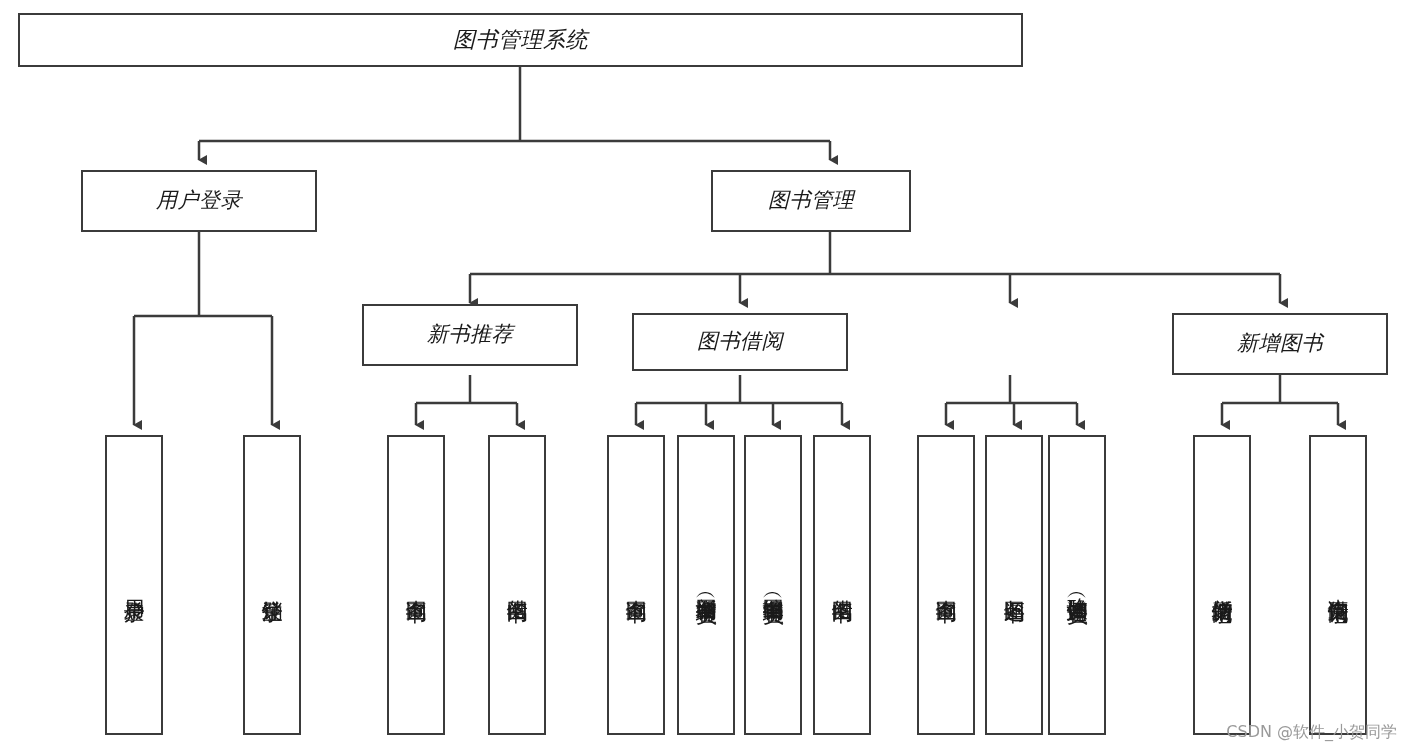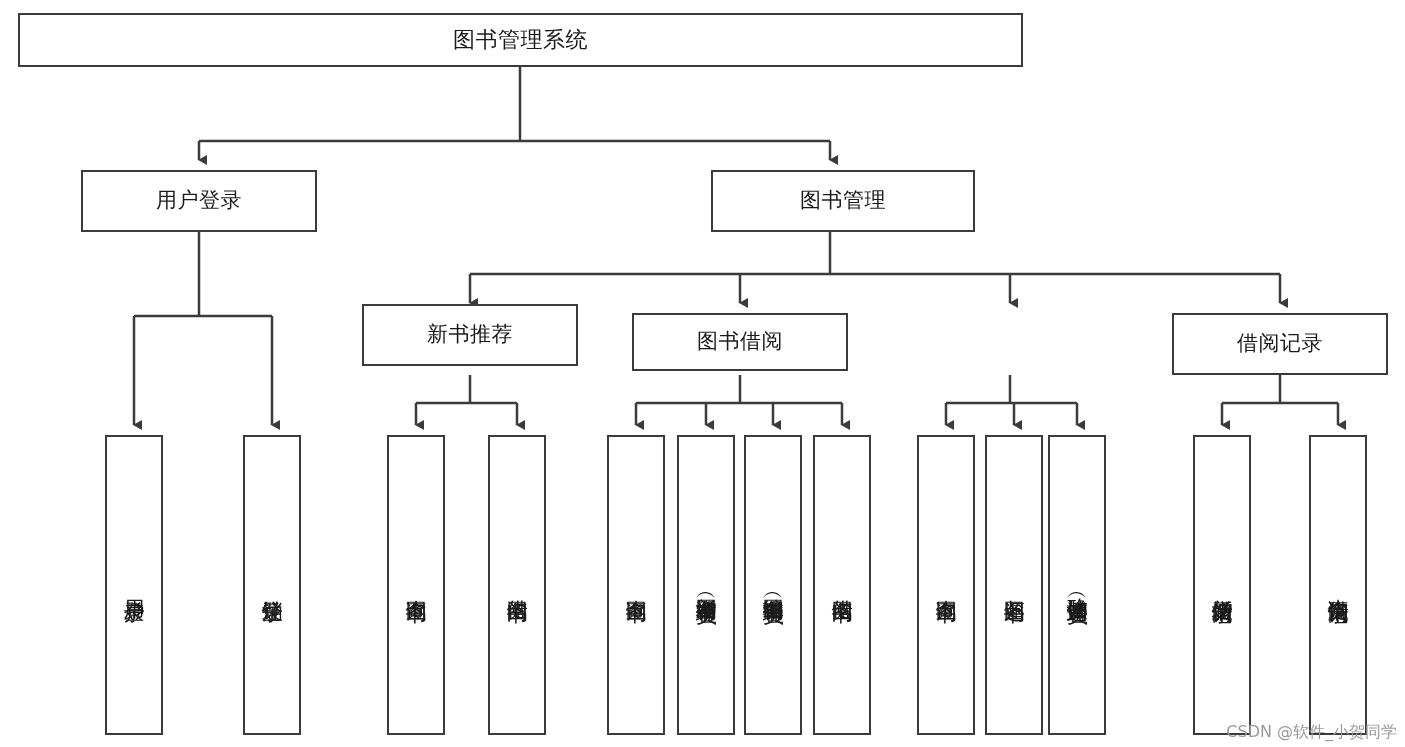--- a/index.html
+++ b/index.html
@@ -26,20 +26,21 @@
     height: 747px;
   }
   .node-box {
     position: absolute;
     box-sizing: border-box;
     border: 2px solid #3b3b3b;
     background: #ffffff;
     display: flex;
     align-items: center;
     justify-content: center;
+    font-style: italic;
   }
   .node-label-h {
     font-size: 21px;
     color: #1a1a1a;
     line-height: 1.1;
     white-space: nowrap;
     letter-spacing: 0.5px;
   }
   .node-box.root .node-label-h { font-size: 22px; }
   .leaf-box {
@@ -140,32 +141,32 @@
     </g>
   </svg>
 
   <div class="node-box root" style="left:18px; top:13px; width:1005px; height:54px;">
     <span class="node-label-h">图书管理系统</span>
   </div>
 
   <div class="node-box" style="left:81px; top:170px; width:236px; height:62px;">
     <span class="node-label-h">用户登录</span>
   </div>
-  <div class="node-box" style="left:711px; top:170px; width:264px; height:62px;">
+  <div class="node-box" style="left:711px; top:170px; width:200px; height:62px;">
     <span class="node-label-h">图书管理</span>
   </div>
 
   <div class="node-box" style="left:362px; top:304px; width:216px; height:62px;">
     <span class="node-label-h">新书推荐</span>
   </div>
   <div class="node-box" style="left:632px; top:313px; width:216px; height:58px;">
     <span class="node-label-h">图书借阅</span>
   </div>
   <div class="node-box" style="left:1172px; top:313px; width:216px; height:62px;">
-    <span class="node-label-h">借阅记录</span>
+    <span class="node-label-h">新增图书</span>
   </div>
 
   <div class="leaf-box" style="left:105px; top:435px; width:58px; height:300px;">
     <span class="node-label-v">用户登录</span>
   </div>
   <div class="leaf-box" style="left:243px; top:435px; width:58px; height:300px;">
     <span class="node-label-v">注销登录</span>
   </div>
 
   <div class="leaf-box" style="left:387px; top:435px; width:58px; height:300px;">

